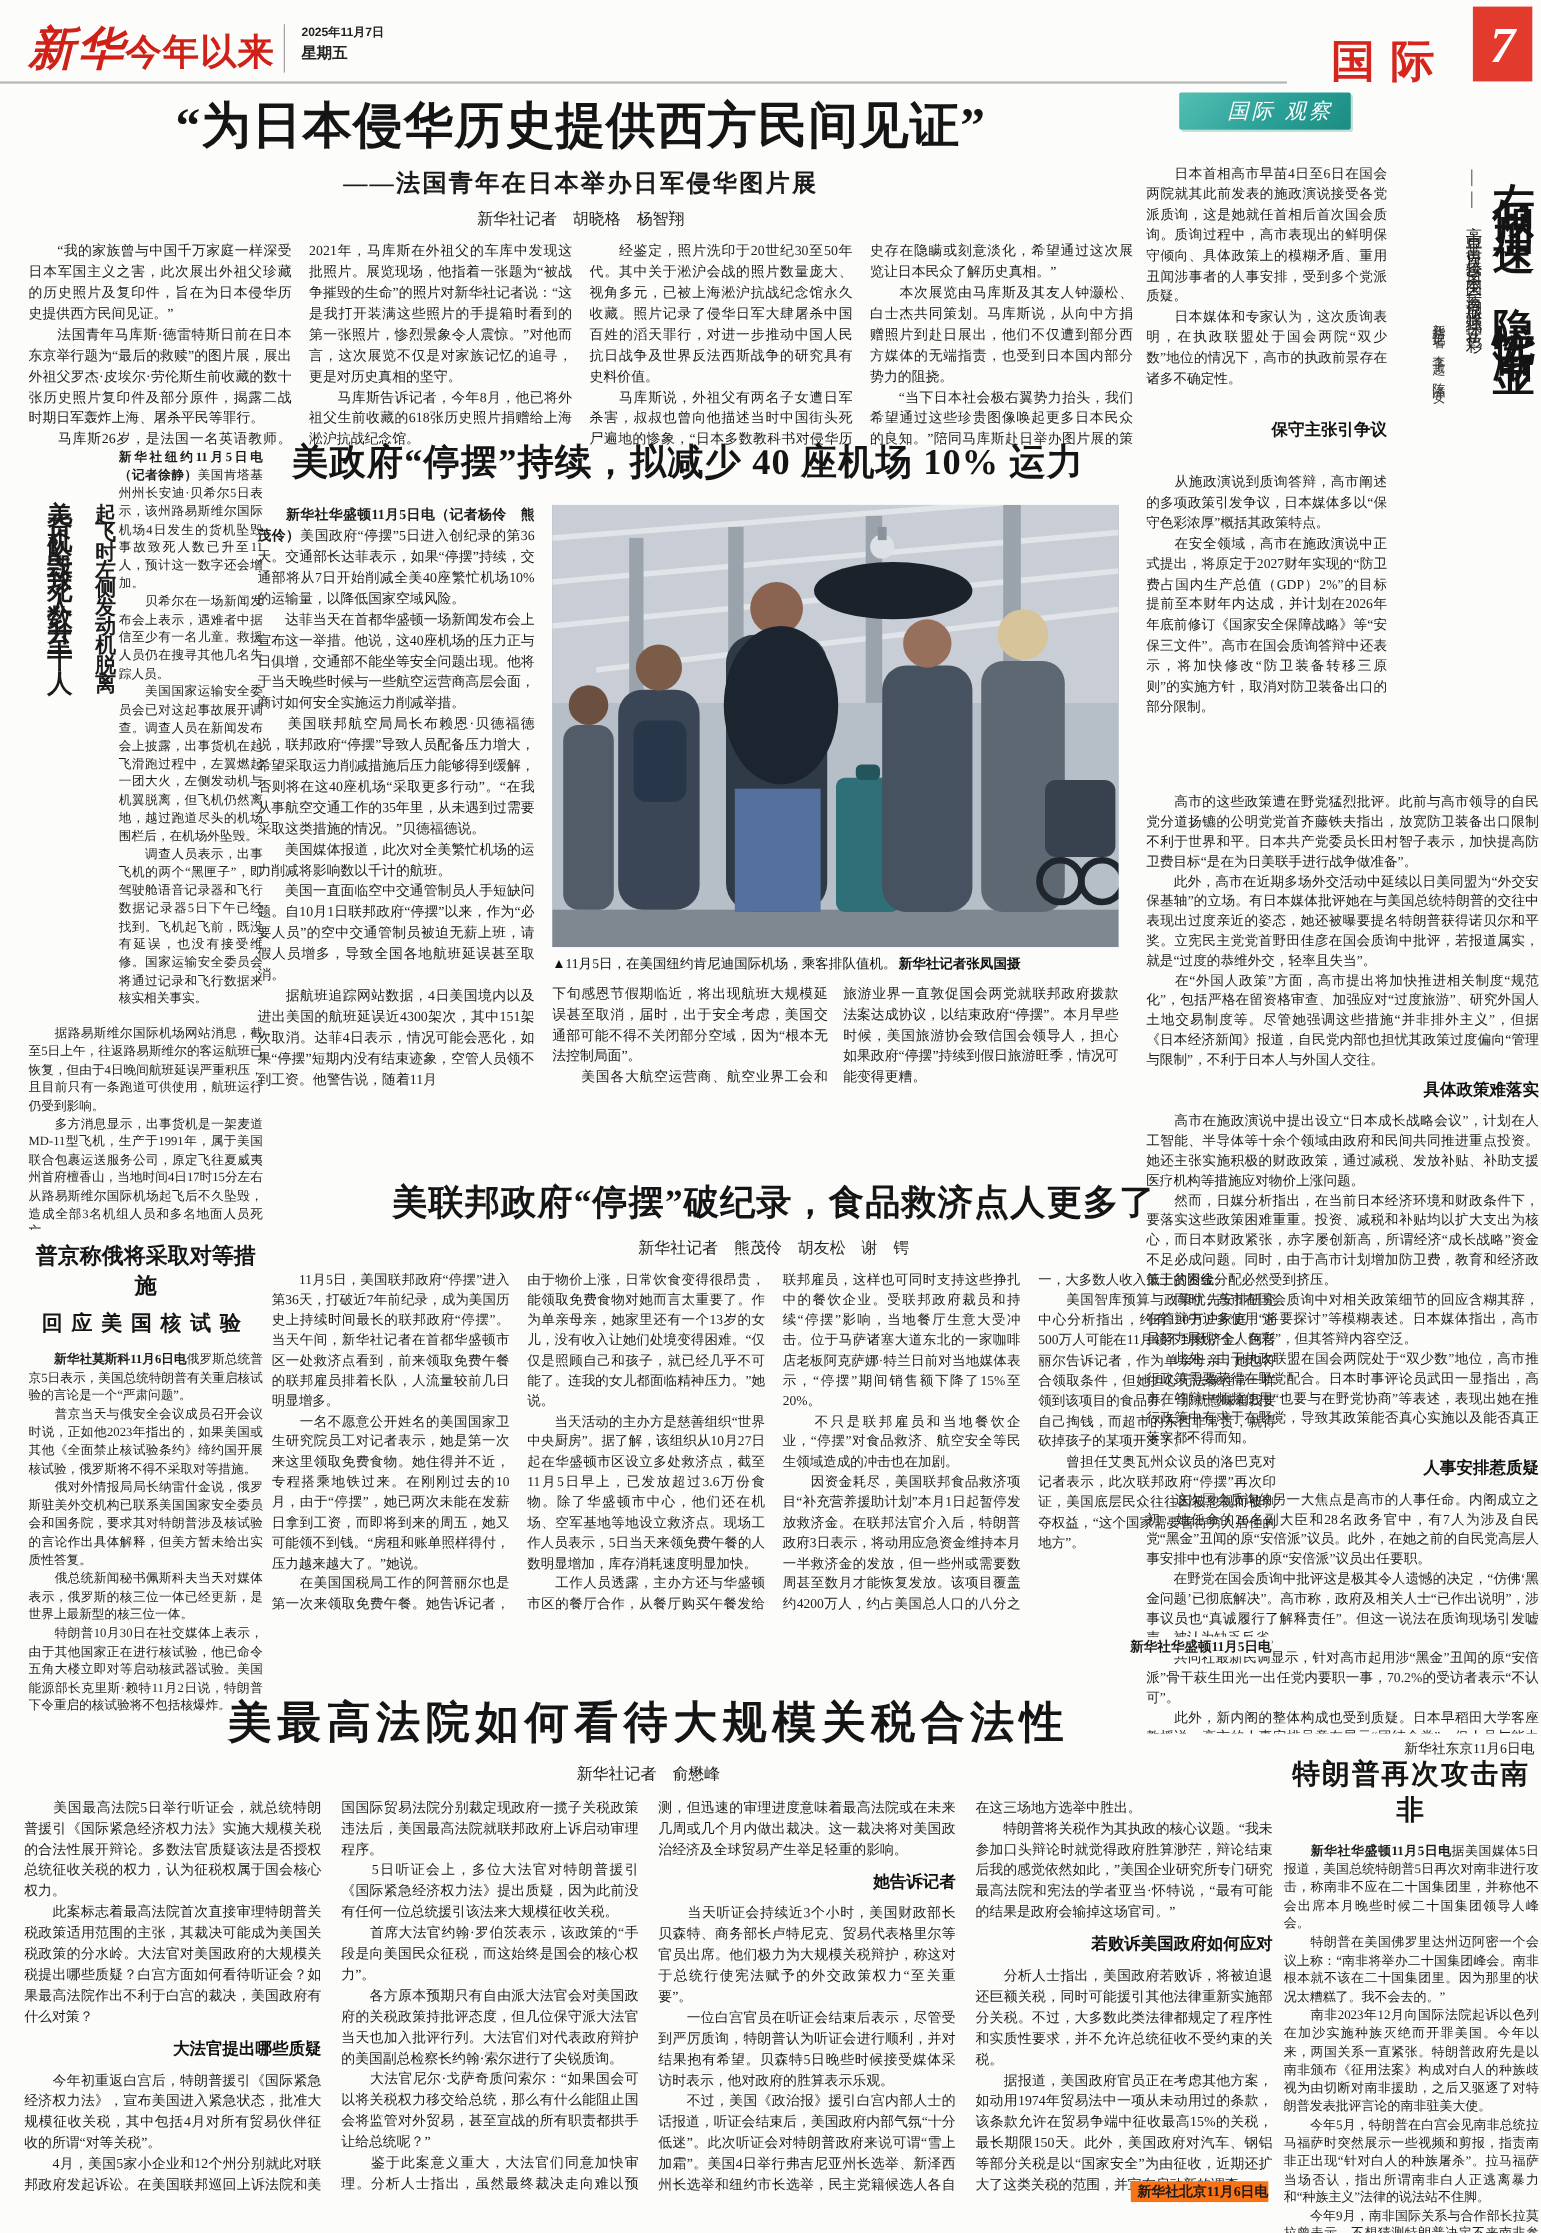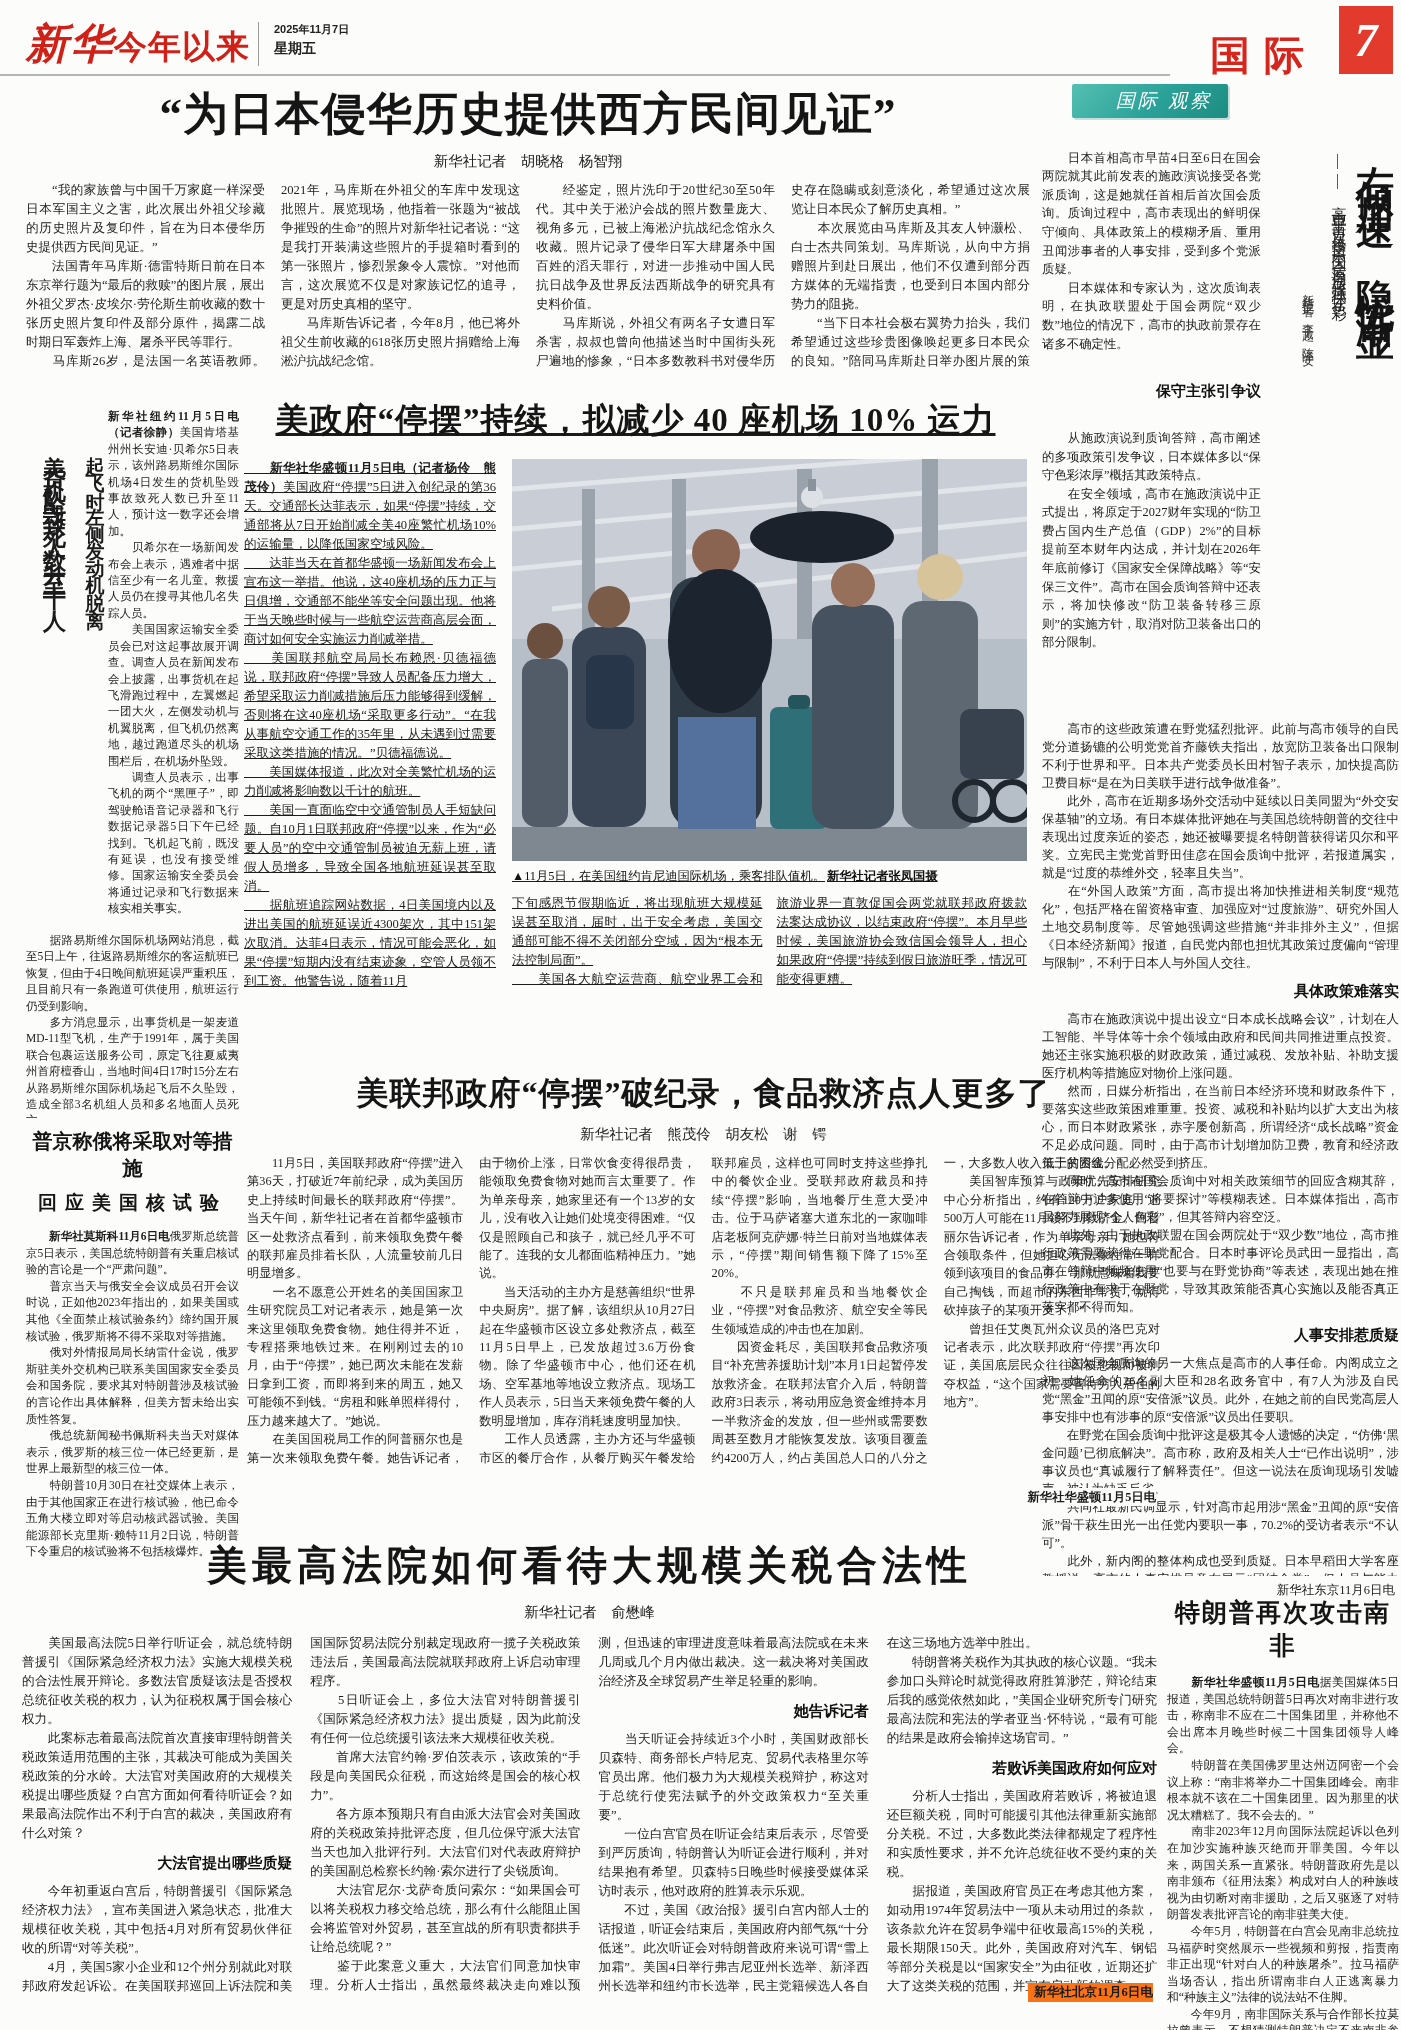--- a/index.html
+++ b/index.html
@@ -55,21 +55,21 @@
   .crash-vh1{writing-mode:vertical-rl;font-size:23px;font-weight:900;letter-spacing:12px;width:44px;padding-top:28px;}
   .crash-vh2{writing-mode:vertical-rl;font-size:19px;font-weight:700;letter-spacing:17px;width:38px;padding-top:34px;}
   .crash-btop{flex:1;font-size:11.5px;line-height:16.4px;overflow:hidden;}
   .crash-bbot{font-size:11.5px;line-height:16.4px;height:186px;overflow:hidden;margin-top:4px;}
   
   .art-putin{left:26px;top:1128px;width:213px;}
   .art-putin .h1{font-size:20px;}
   .art-putin .h2{font-size:19px;letter-spacing:8px;margin-top:8px;}
   .putin-body{margin-top:12px;font-size:11.5px;line-height:16.6px;height:346px;overflow:hidden;}
   
-  .art-shut{left:244px;top:398px;width:783px;text-decoration:underline;}
+  .art-shut{left:234px;top:398px;width:783px;}
   .art-shut .headline{font-size:33px;letter-spacing:1px;}
   .shut-content{display:flex;margin-top:16px;}
   .shut-left{width:252px;font-size:12.6px;line-height:19px;height:602px;overflow:hidden;}
   .shut-right{flex:1;margin-left:16px;}
   .photo{height:402px;position:relative;overflow:hidden;background:#b7bfc9;}
   .photo svg{display:block;}
   .caption{font-size:12.3px;line-height:17px;margin-top:7px;color:#111;}
   .caption b{margin-left:2px;}
   .shut-bottom{margin-top:9px;columns:2;column-gap:14px;font-size:12.6px;line-height:19px;height:138px;overflow:hidden;}
   
@@ -105,20 +105,21 @@
     <div class="d2">星期五</div>
   </div>
   <div class="abs hdr-rule"></div>
   <div class="abs section-label">国际</div>
   <div class="abs pagenum">
     <span>7</span>
   </div>
 
   <div class="abs art-expo">
     <div class="headline">“为日本侵华历史提供西方民间见证”</div>
+    <div class="sub">——法国青年在日本举办日军侵华图片展</div>
     <div class="byline">新华社记者　胡晓格　杨智翔</div>
     <div class="expo-body bodytext"><span>　　“我的家族曾与中国千万家庭一样深受日本军国主义之害，此次展出外祖父珍藏的历史照片及复印件，旨在为日本侵华历史提供西方民间见证。”
 　　法国青年马库斯·德雷特斯日前在日本东京举行题为“最后的救赎”的图片展，展出外祖父罗杰·皮埃尔·劳伦斯生前收藏的数十张历史照片复印件及部分原件，揭露二战时期日军轰炸上海、屠杀平民等罪行。
 　　马库斯26岁，是法国一名英语教师。2021年，马库斯在外祖父的车库中发现这批照片。展览现场，他指着一张题为“被战争摧毁的生命”的照片对新华社记者说：“这是我打开装满这些照片的手提箱时看到的第一张照片，惨烈景象令人震惊。”对他而言，这次展览不仅是对家族记忆的追寻，更是对历史真相的坚守。
 　　马库斯告诉记者，今年8月，他已将外祖父生前收藏的618张历史照片捐赠给上海淞沪抗战纪念馆。
 　　经鉴定，照片洗印于20世纪30至50年代。其中关于淞沪会战的照片数量庞大、视角多元，已被上海淞沪抗战纪念馆永久收藏。照片记录了侵华日军大肆屠杀中国百姓的滔天罪行，对进一步推动中国人民抗日战争及世界反法西斯战争的研究具有史料价值。
 　　马库斯说，外祖父有两名子女遭日军杀害，叔叔也曾向他描述当时中国街头死尸遍地的惨象，“日本多数教科书对侵华历史存在隐瞒或刻意淡化，希望通过这次展览让日本民众了解历史真相。”
 　　本次展览由马库斯及其友人钟灏松、白士杰共同策划。马库斯说，从向中方捐赠照片到赴日展出，他们不仅遭到部分西方媒体的无端指责，也受到日本国内部分势力的阻挠。
 　　“当下日本社会极右翼势力抬头，我们希望通过这些珍贵图像唤起更多日本民众的良知。”陪同马库斯赴日举办图片展的策展人之一钟灏松说，劳伦斯拍摄的这些第三方视角的照片，能够帮助日本年青一代客观认识日本曾经在亚洲国家犯下的罪行，从而传递和平的信念。
 　　展览现场，前来参观的日本民众矢口在一张记录上海南京路遭侵华日军炸毁的照片前驻足良久。“照片里黑烟滚滚的场面，让人深刻意识到日本的加害历史。日本教科书遵循政府方针编写，所以我觉得日本人更应该通过定期观看这样的展览，把自己的历史观逐步提升到更具国际视野的高度。”他说。

